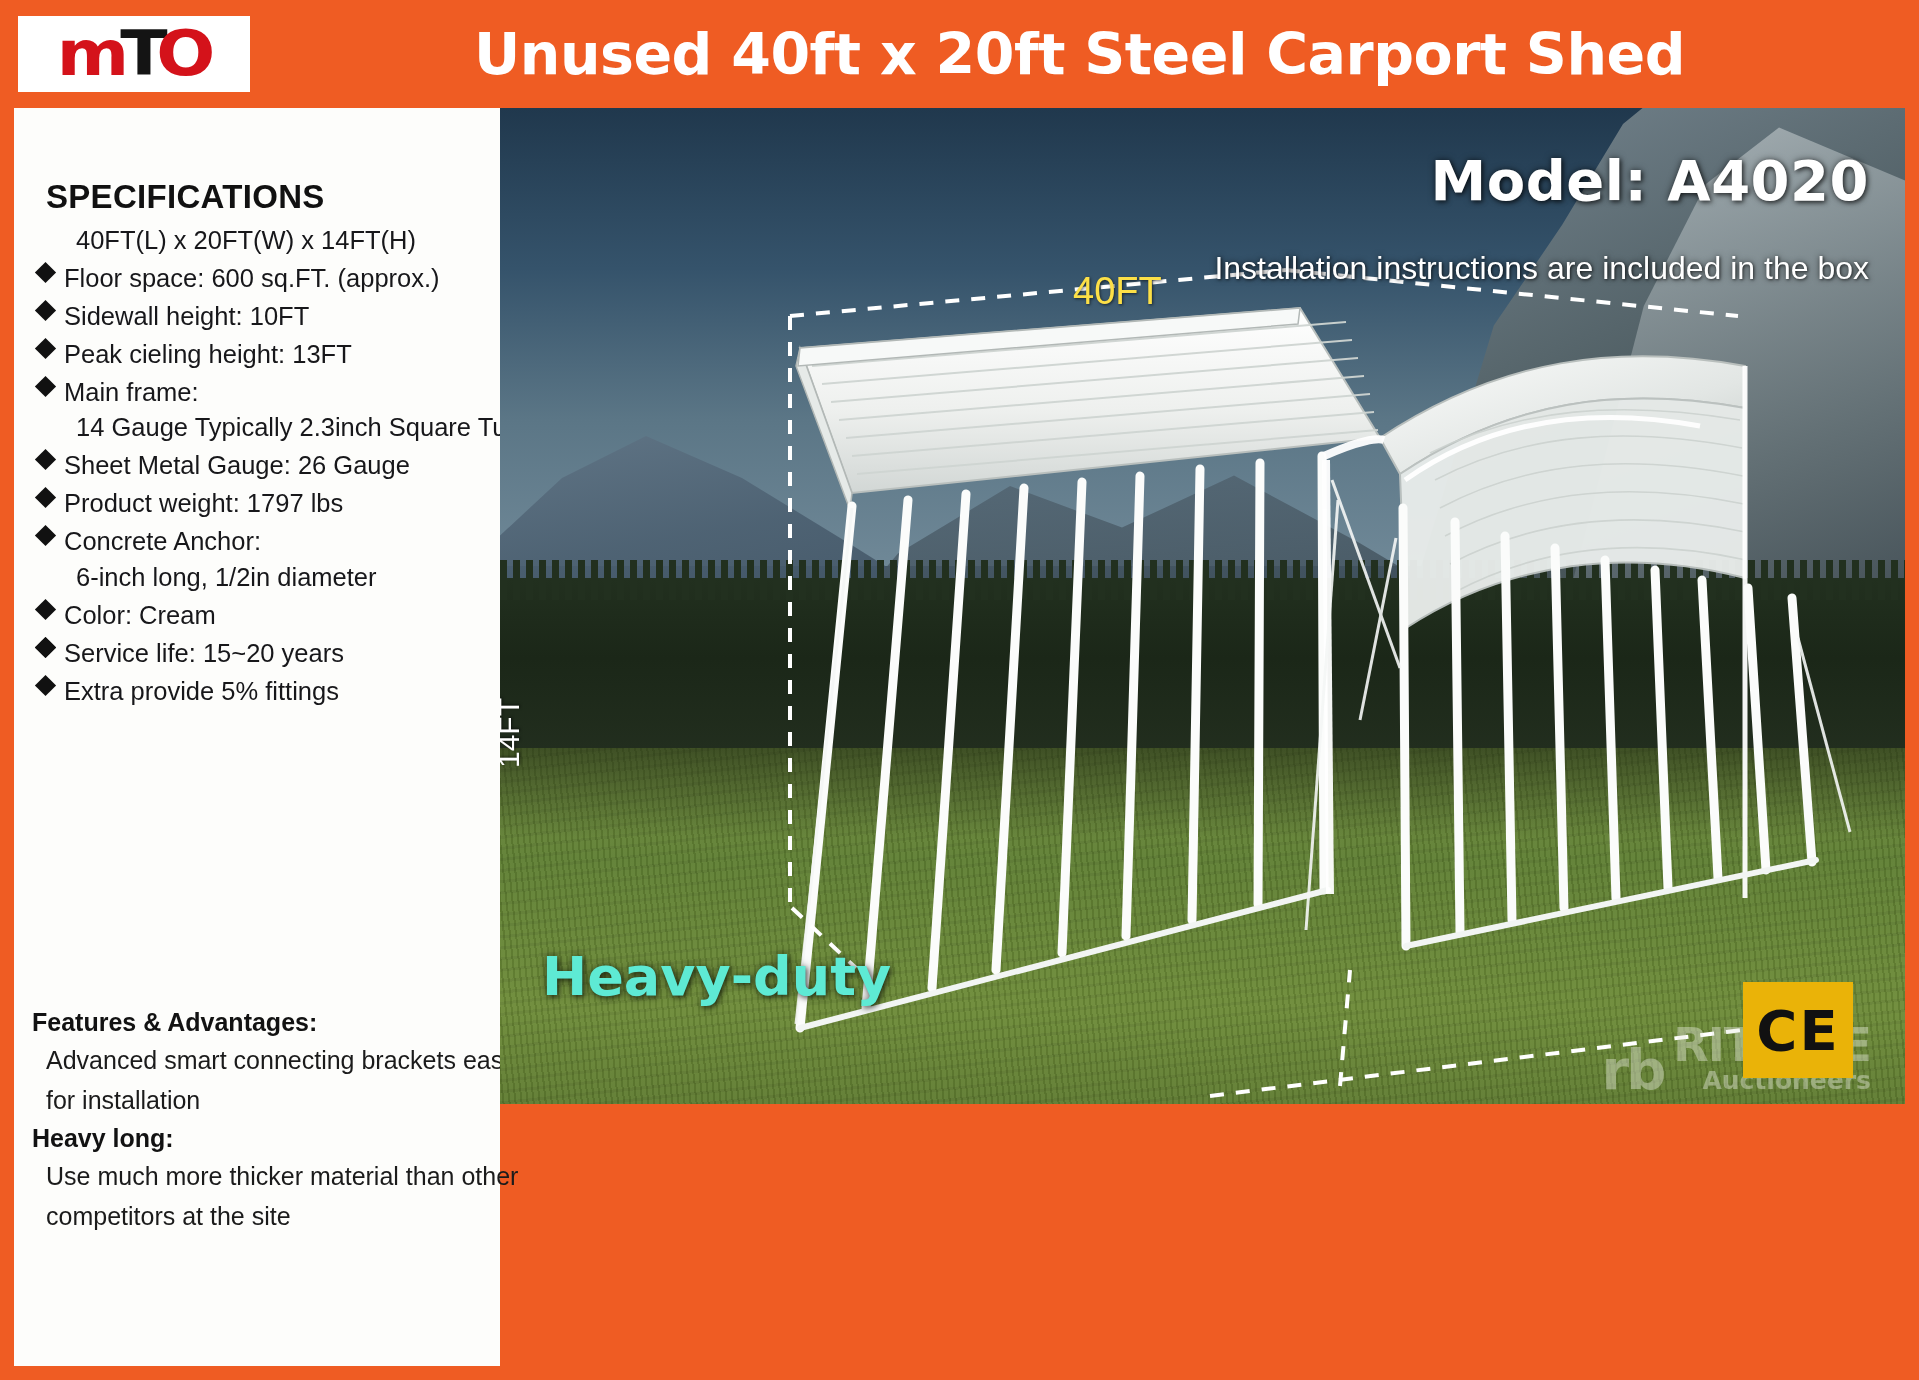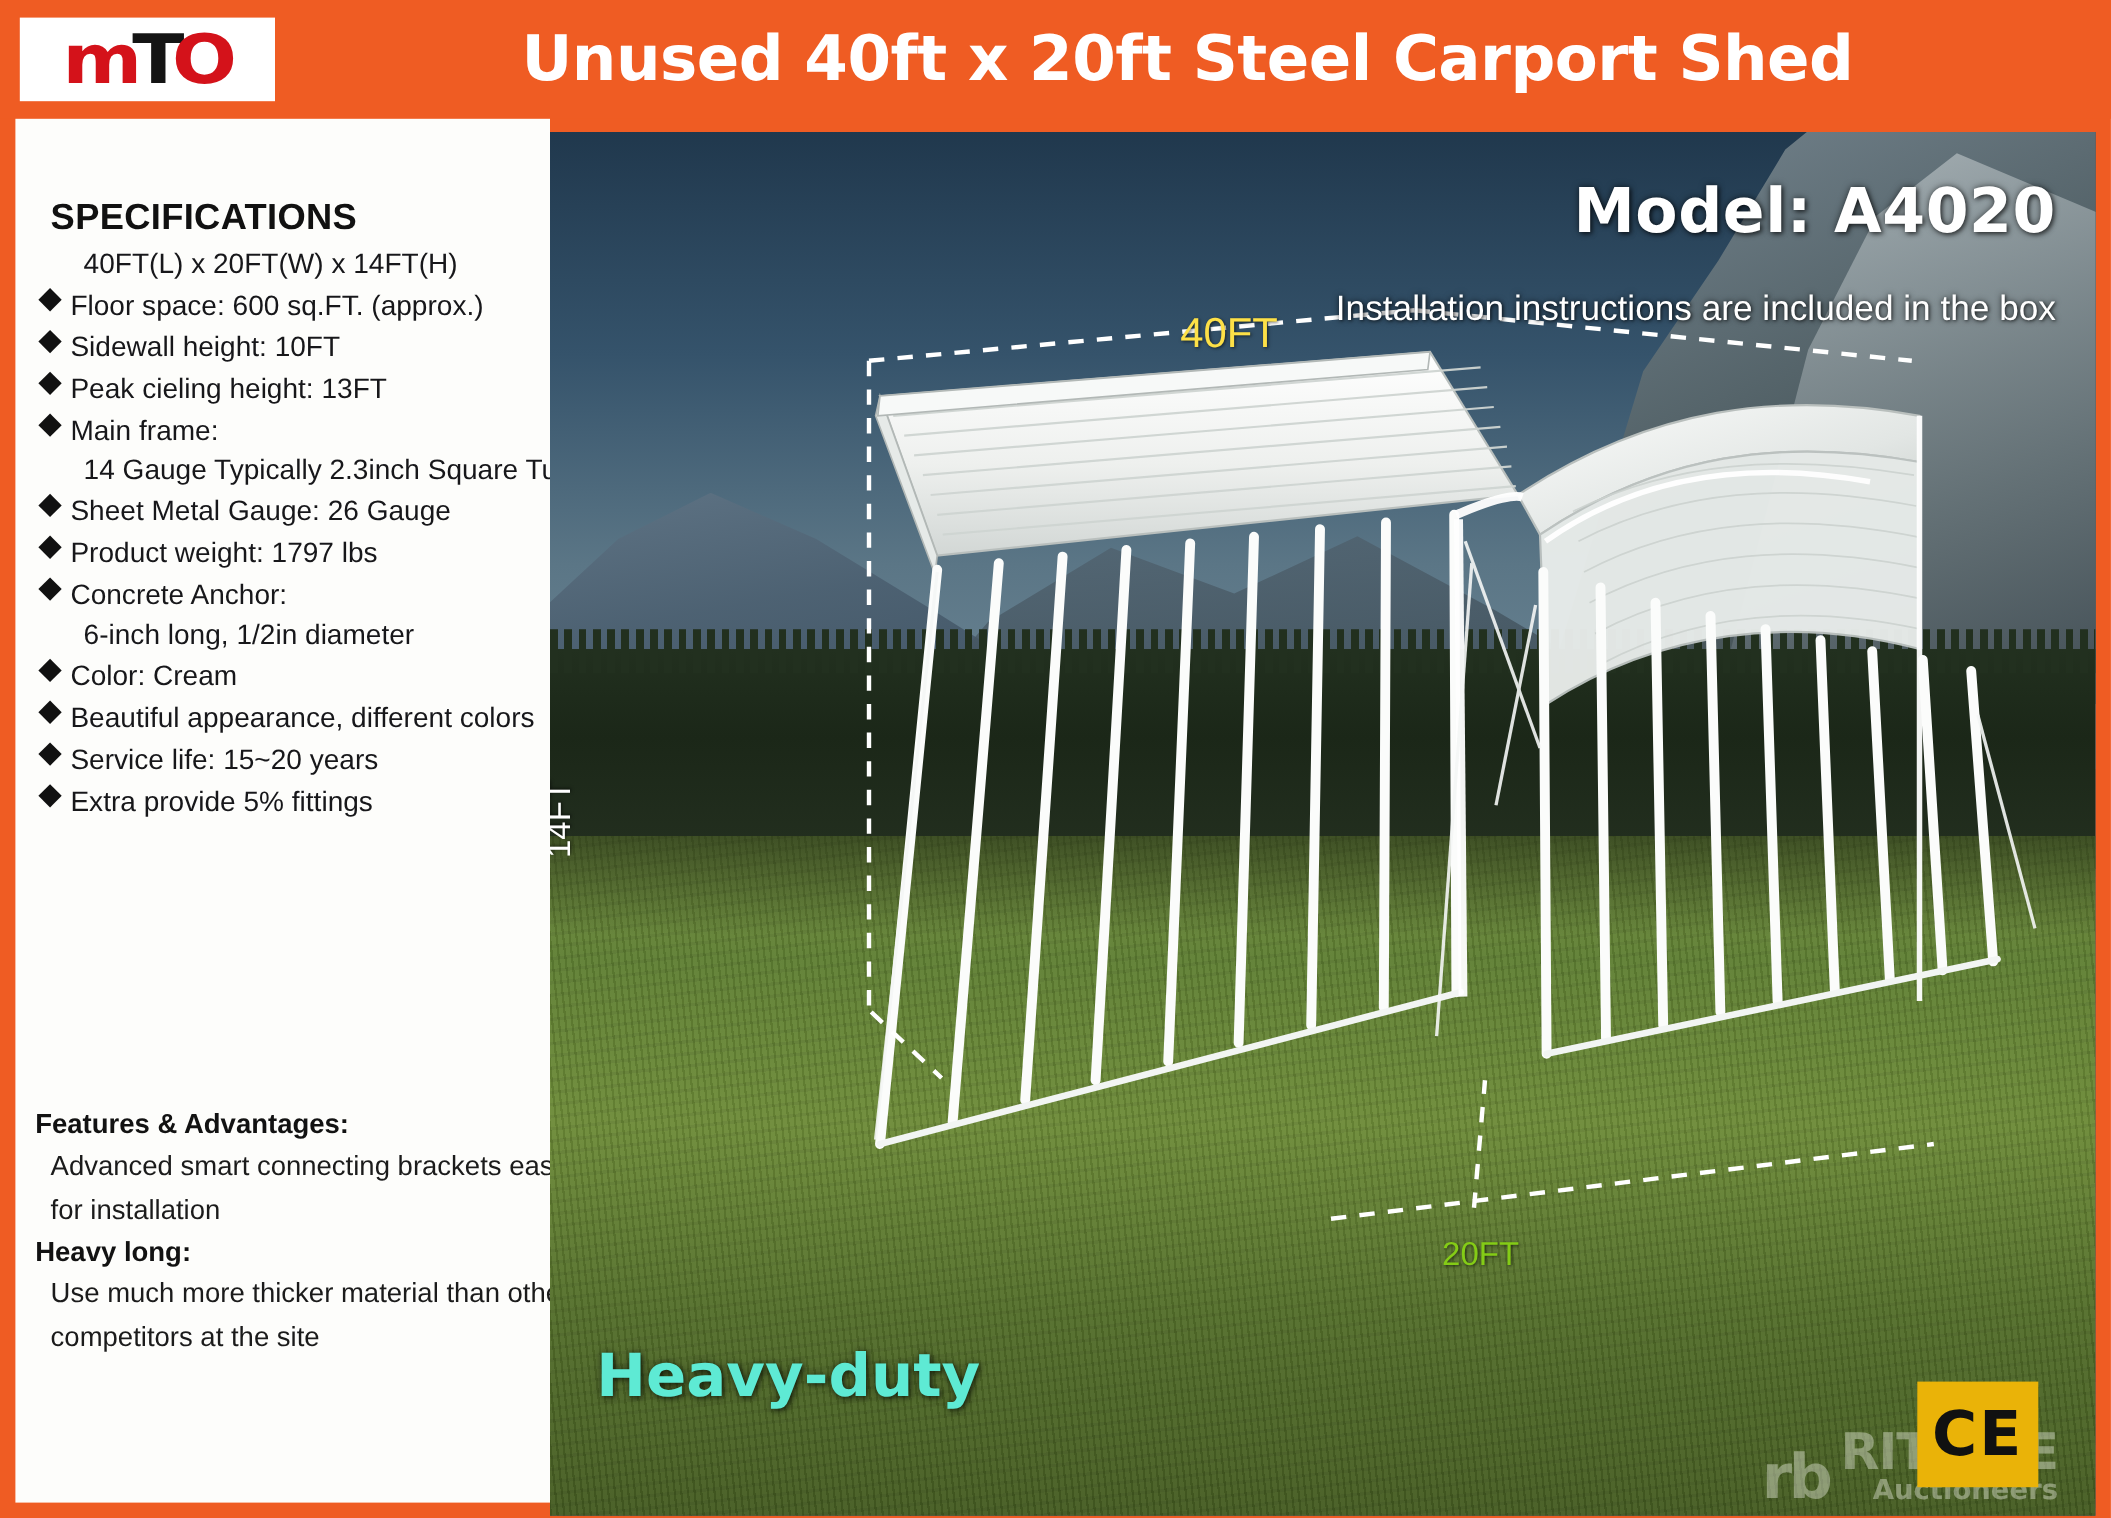--- a/index.html
+++ b/index.html
@@ -105,22 +105,22 @@
     margin-left:14px;margin-bottom:7px;line-height:1.3;
     white-space:nowrap;
   }
   .feat-head2{
     font-size:25px;color:#121212;font-weight:bold;
     margin-top:8px;margin-bottom:7px;
   }
 
   
   .photo{
-    position:absolute;left:486px;top:12px;
-    width:1405px;height:1258px;
+    position:absolute;left:486px;top:0;
+    width:1405px;height:996px;
     overflow:hidden;
     background:#3c5466;
   }
   .sky{
     position:absolute;left:0;top:0;width:100%;height:46%;
     background:linear-gradient(180deg,#20384d 0%,#35536b 35%,#5b7686 68%,#6f8897 100%);
   }
   .mtn-right{
     position:absolute;right:-60px;top:-40px;width:760px;height:560px;
     background:linear-gradient(155deg,#8d9aa0 0%,#6d7c84 28%,#4e5c60 58%,#3c484a 100%);
@@ -276,21 +276,21 @@
         <li><span class="dia"></span><span>Floor space: 600 sq.FT. (approx.)</span></li>
         <li><span class="dia"></span><span>Sidewall height: 10FT</span></li>
         <li><span class="dia"></span><span>Peak cieling height: 13FT</span></li>
         <li><span class="dia"></span><span>Main frame:</span></li>
         <li class="sub"><span>14 Gauge Typically 2.3inch Square Tube</span></li>
         <li><span class="dia"></span><span>Sheet Metal Gauge: 26 Gauge</span></li>
         <li><span class="dia"></span><span>Product weight: 1797 lbs</span></li>
         <li><span class="dia"></span><span>Concrete Anchor:</span></li>
         <li class="sub"><span>6-inch long, 1/2in diameter</span></li>
         <li><span class="dia"></span><span>Color: Cream</span></li>
-        <li><span class="dia"></span><span>Beautiful appearance, different colors</span></li>
+        <li><span class="dia"></span></li>
         <li><span class="dia"></span><span>Service life: 15~20 years</span></li>
         <li><span class="dia"></span><span>Extra provide 5% fittings</span></li>
       </ul>
 
       <div class="features">
         <div class="feat-head">Features &amp; Advantages:</div>
         <div class="feat-line">Advanced smart connecting brackets easy</div>
         <div class="feat-line">for installation</div>
         <div class="feat-head2">Heavy long:</div>
         <div class="feat-line">Use much more thicker material than other</div>

